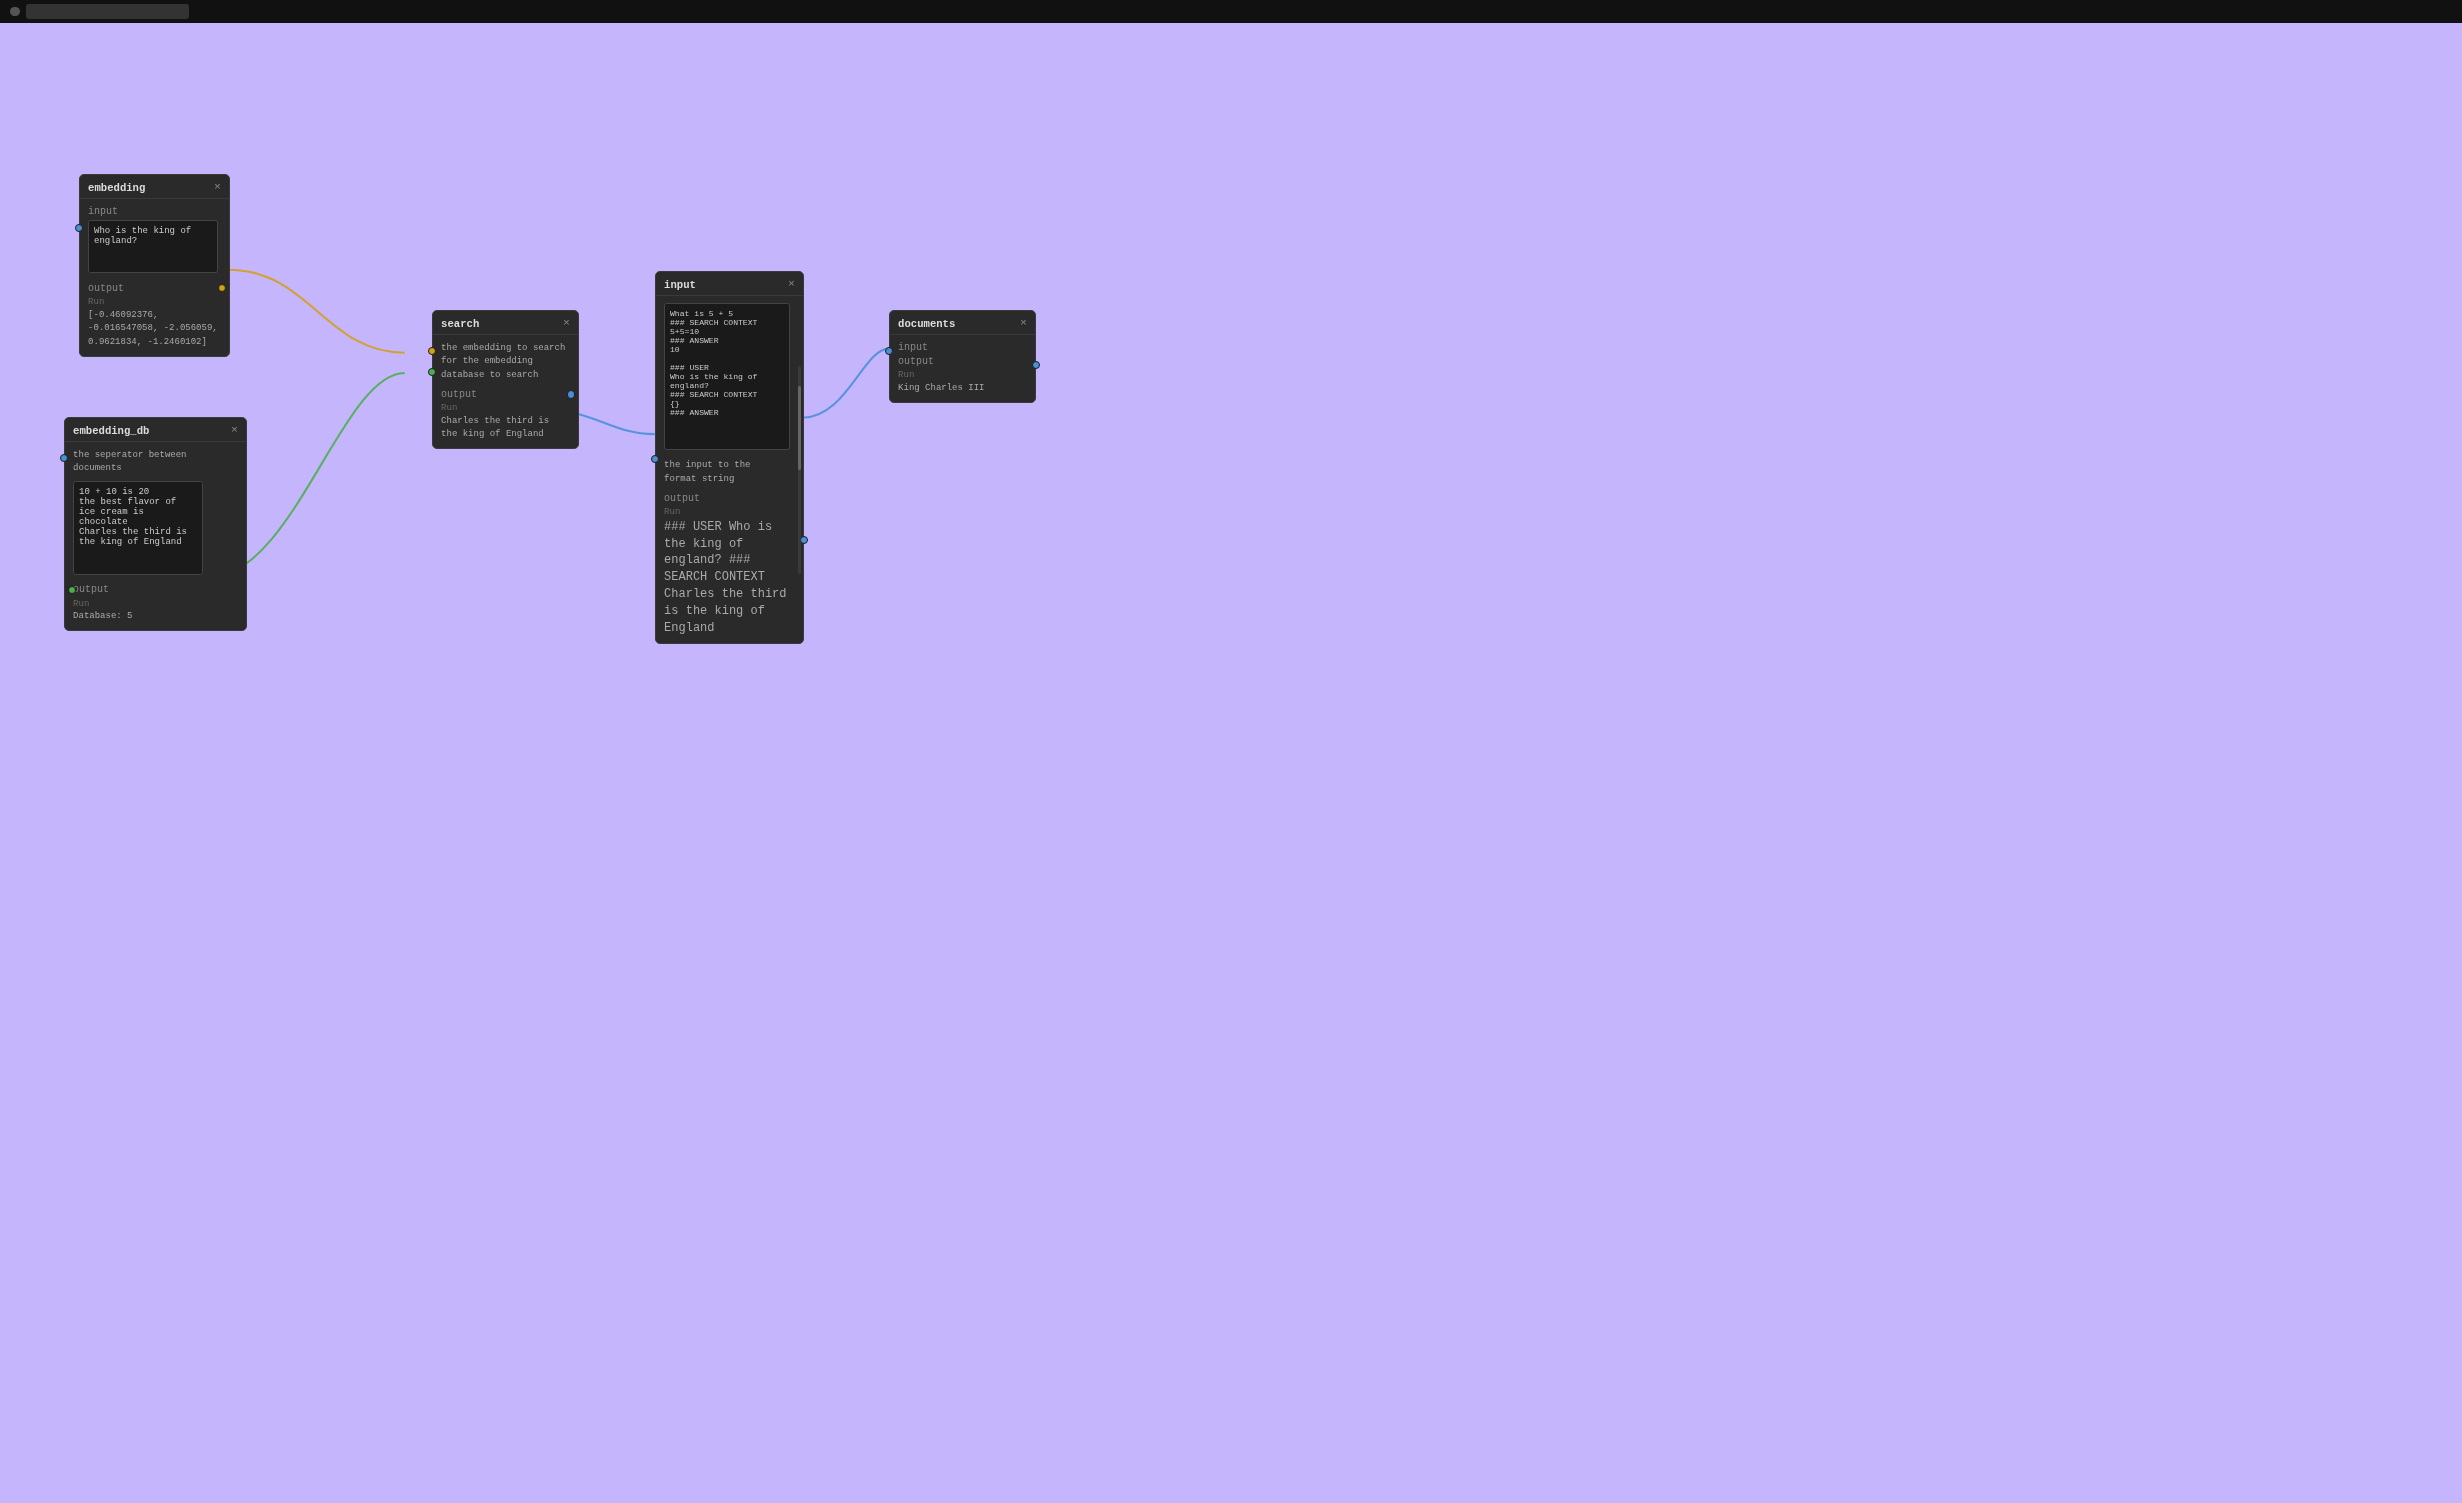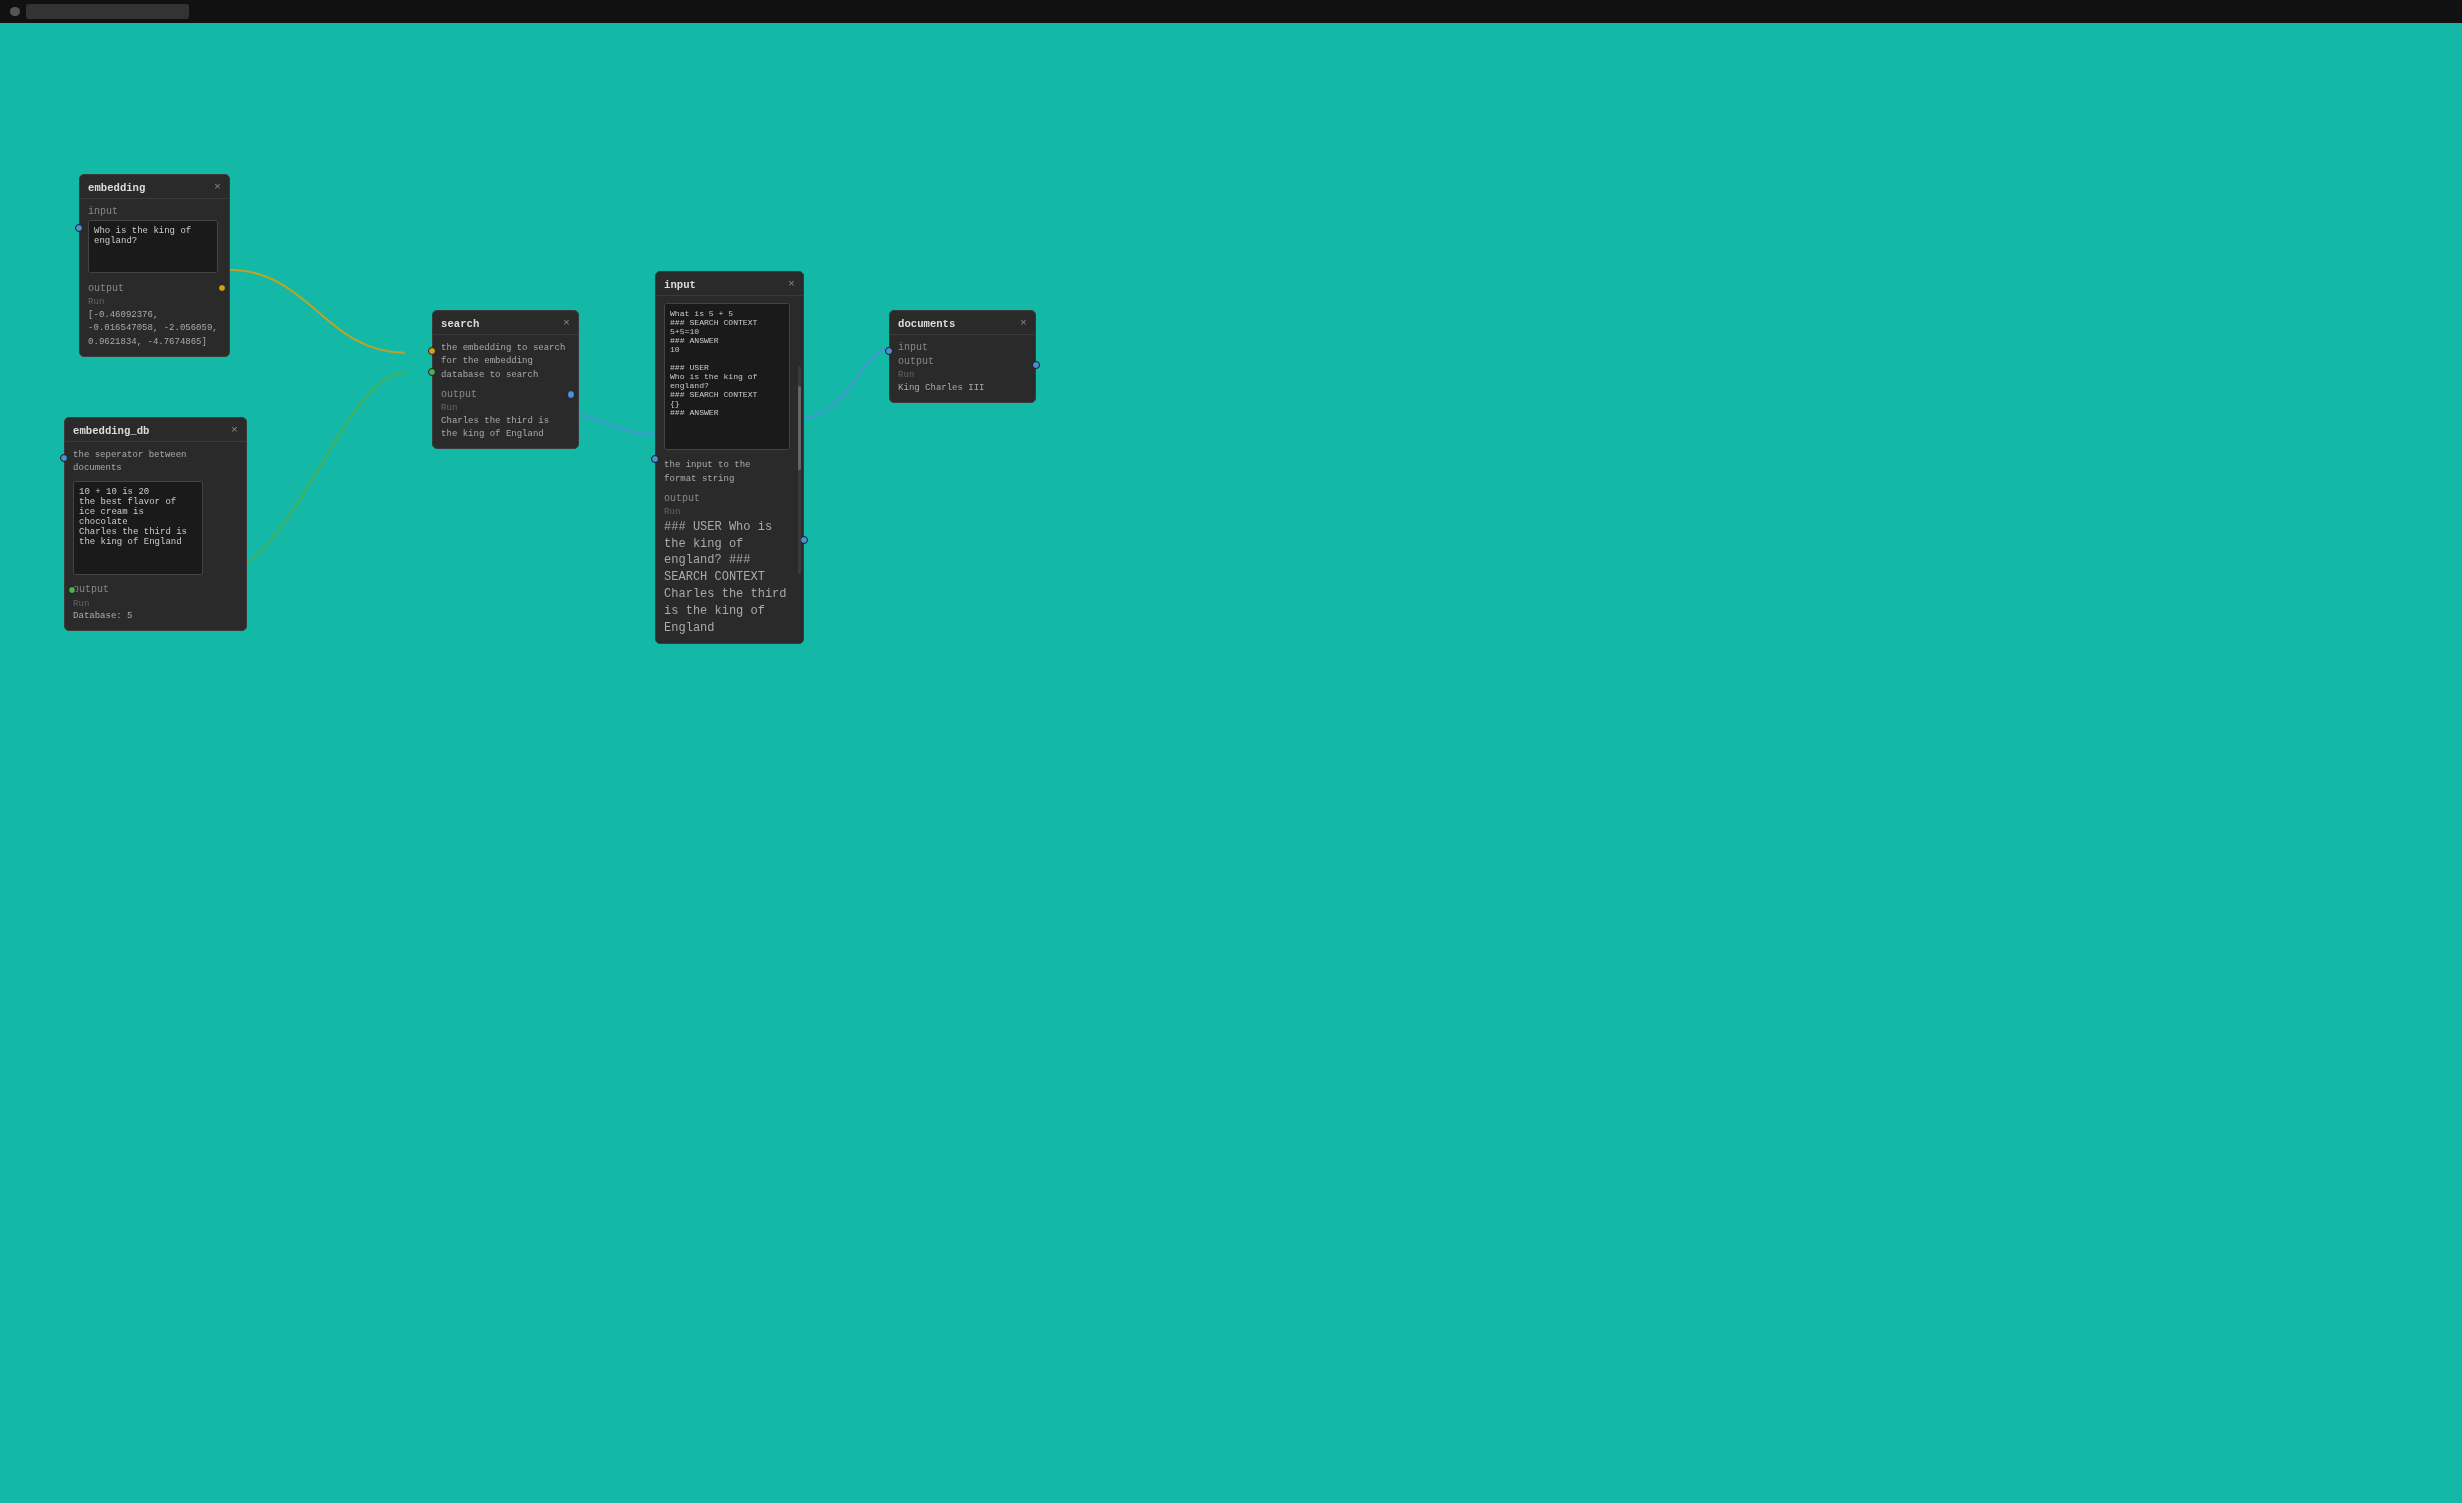--- a/index.html
+++ b/index.html
@@ -34,21 +34,21 @@
       color: #ccc;
       font-size: 9px;
       padding: 1.6px 6.5px;
       border-radius: 2.4px;
       width: 163px;
       height: 14.7px;
     }
     .canvas {
       position: absolute;
       top: 23px; left: 0; right: 0; bottom: 0;
-      background: #14b8a6;
+      background: #c4b5fd;
     }
     .node {
       position: absolute;
       background: #2a2a2a;
       border: 0.8px solid #3a3a3a;
       border-radius: 4.9px;
       min-width: 147px;
     }
     .node-header {
       display: flex;
@@ -168,21 +168,21 @@
       <span class="node-close">×</span>
     </div>
     <div class="node-body" style="position:relative;">
       <div class="port port-left port-blue" style="top: 24.4px;"></div>
       <div class="node-label">input</div>
       <textarea class="node-textarea" rows="4" style="width: 130px; height: 53px;">Who is the king of england?</textarea>
       <div class="node-section" style="position:relative;">
         <div class="port port-right port-yellow" style="top: 1.6px;"></div>
         <div class="node-label">output</div>
         <div class="node-run">Run</div>
-        <div class="node-text">[-0.46092376, -0.016547058, -2.056059, 0.9621834, -4.7674865]</div>
+        <div class="node-text">[-0.46092376, -0.016547058, -2.056059, 0.9621834, -1.2460102]</div>
       </div>
     </div>
   </div>
 
   <div class="node" style="left: 64px; top: 394px; width: 183px;">
     <div class="node-header">
       <span class="node-title">embedding_db</span>
       <span class="node-close">×</span>
     </div>
     <div class="node-body" style="position:relative;">

